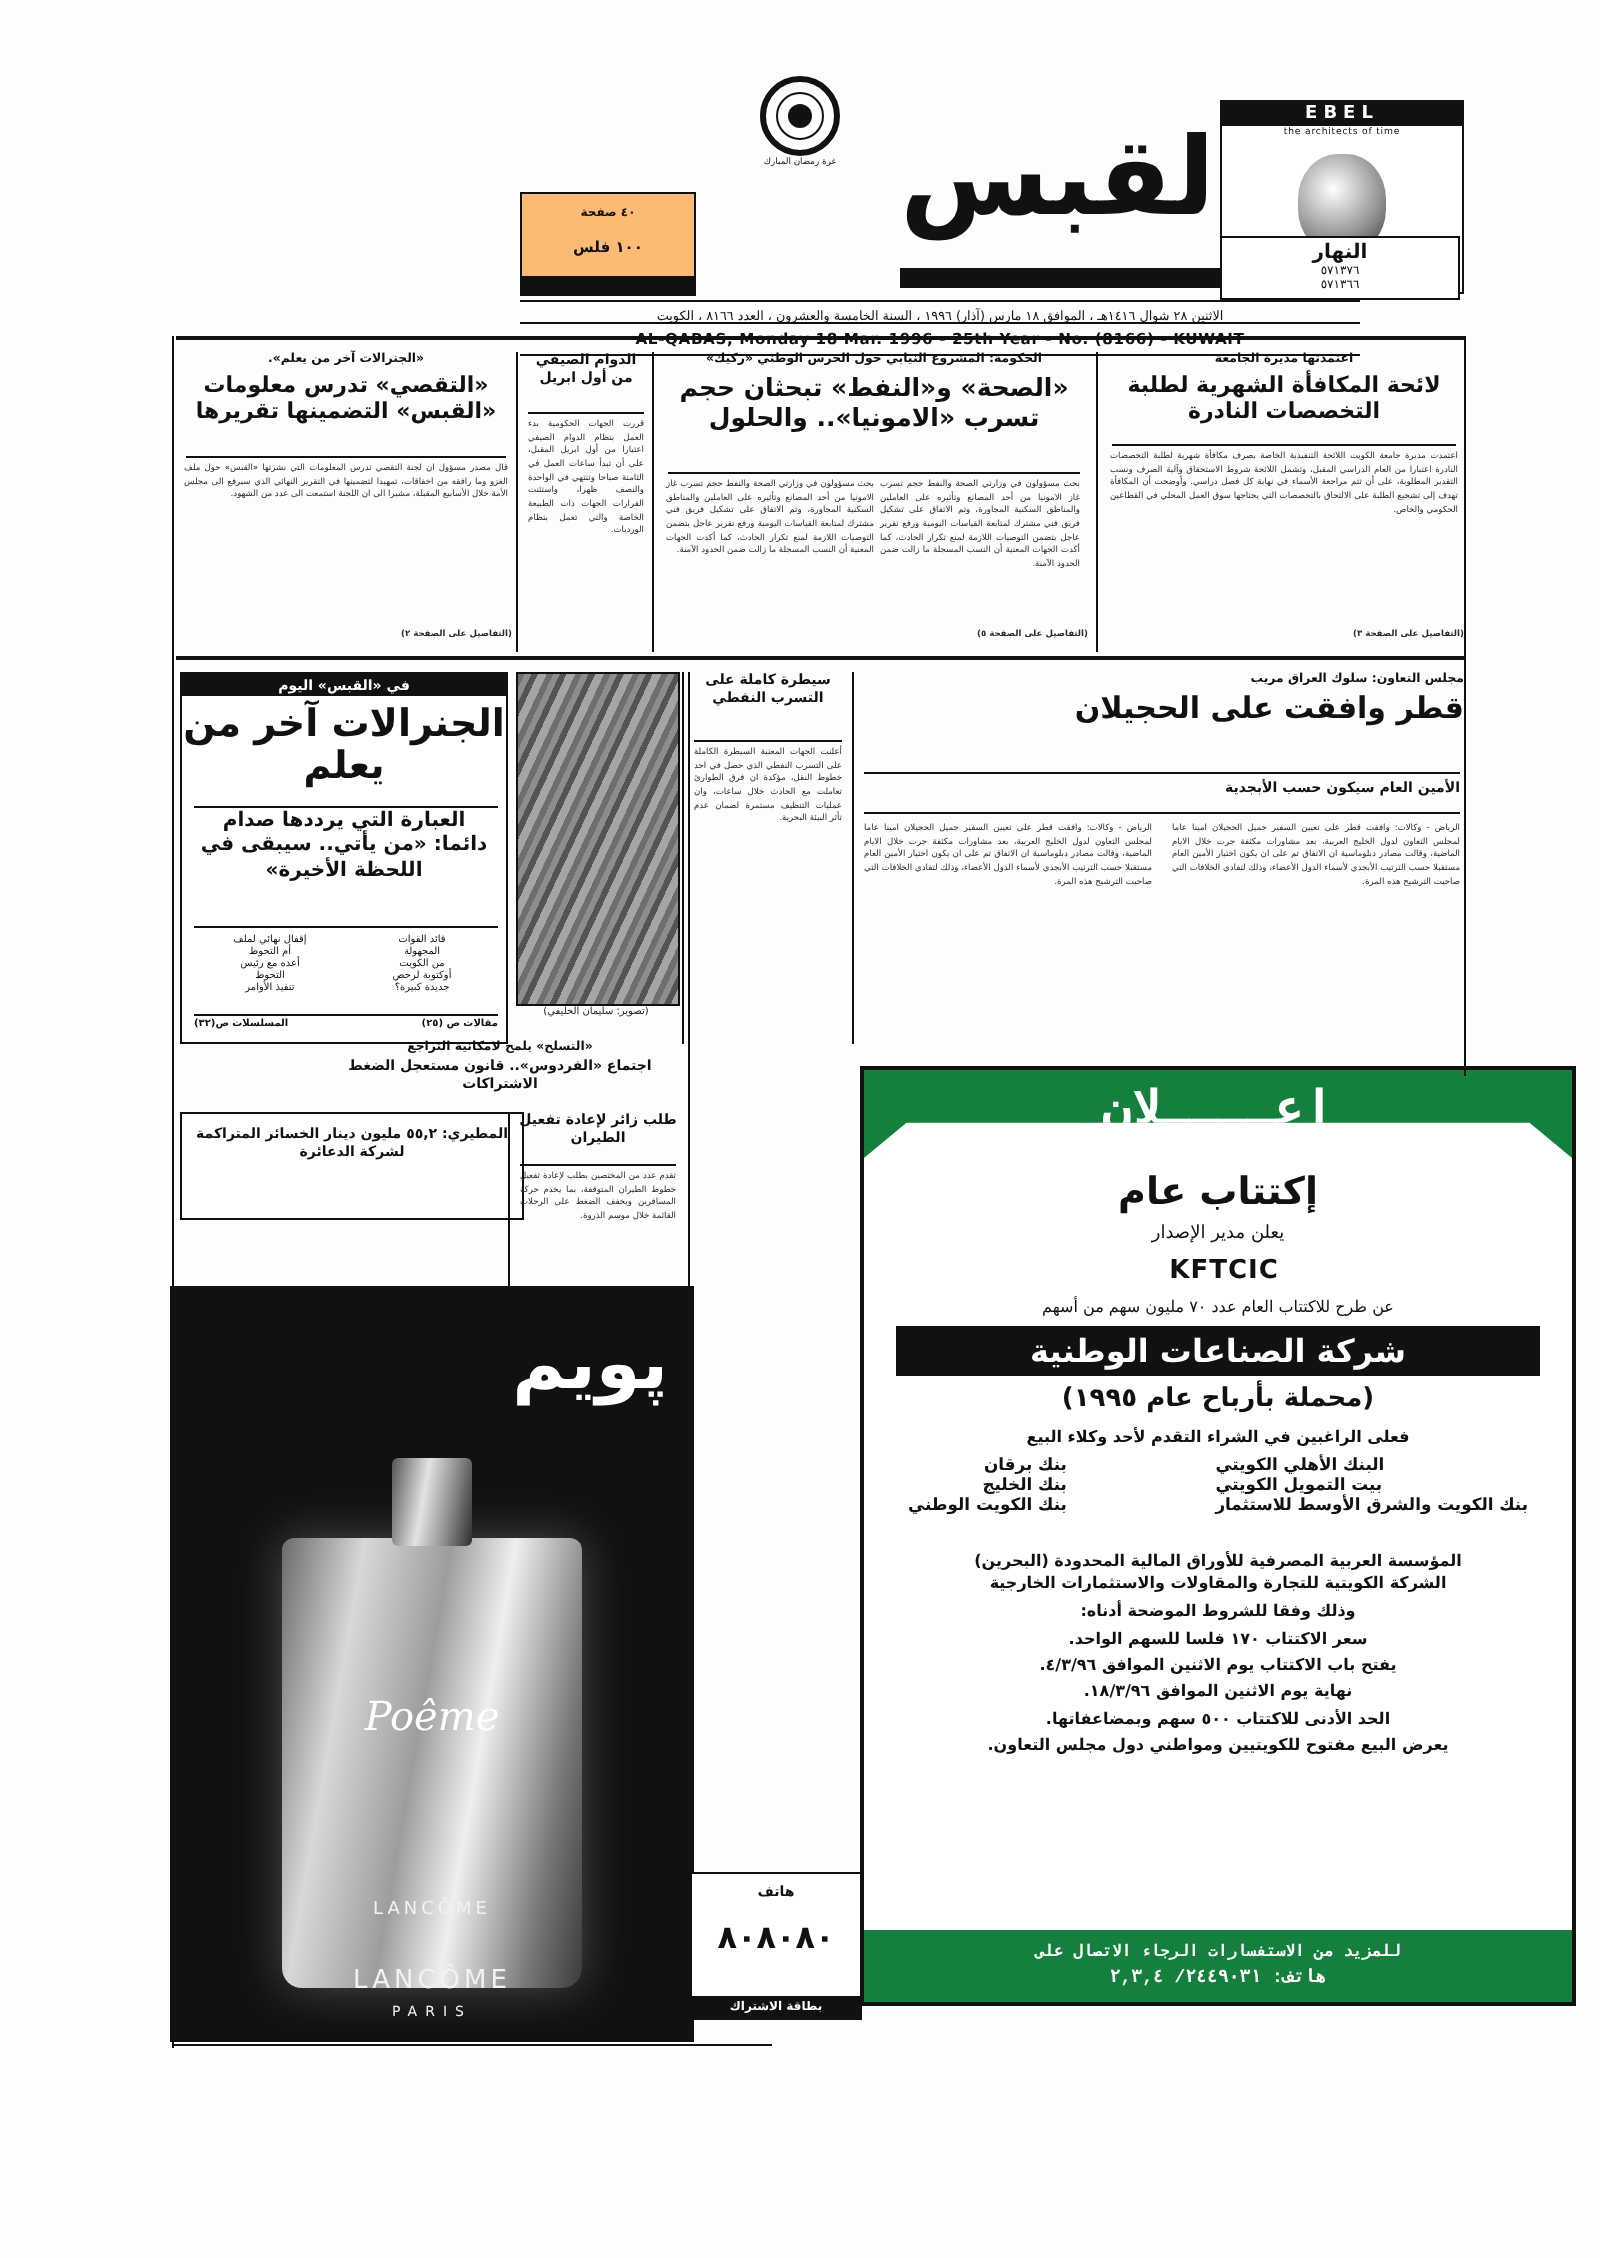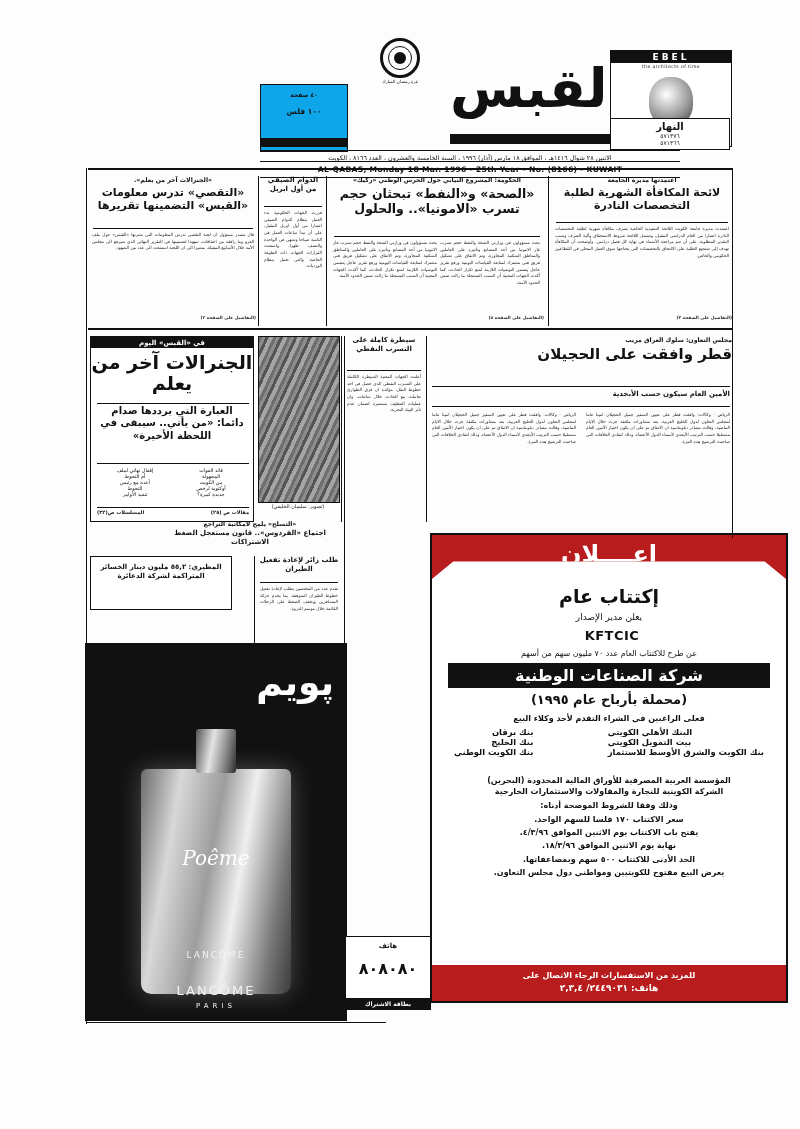--- a/index.html
+++ b/index.html
@@ -28,21 +28,21 @@
   
   .h1{font-size:19px;font-weight:bold;line-height:1.12;}
   .h2{font-size:15px;font-weight:bold;line-height:1.15;}
   .h3{font-size:11px;font-weight:bold;line-height:1.2;}
   .h4{font-size:10px;font-weight:bold;line-height:1.25;}
   .h5{font-size:7px;font-weight:bold;line-height:1.3;}
   .kicker{font-size:6.2px;font-weight:bold;}
 
   
   #bigad{left:430px;top:533px;width:358px;height:470px;border:2px solid #111;background:#fff;}
-  #bigad .band{background:#b91c1c;color:#fff;}
+  #bigad .band{background:#15803d;color:#fff;font-family:Liberation Mono, monospace;}
   .ad-title{font-size:24px;font-weight:bold;letter-spacing:8px;}
   .ad-sub{font-size:19px;font-weight:bold;}
   .ad-co{font-size:15px;font-weight:bold;line-height:1.3;}
   .ad-blk{font-size:16px;font-weight:bold;background:#111;color:#fff;}
   .ad-li{font-size:8px;font-weight:bold;line-height:1.65;}
   .ad-bank{font-size:8.4px;font-weight:bold;}
 
   
   #perfume{left:85px;top:643px;width:262px;height:378px;border:1px solid #111;background:#111;overflow:hidden;}
   .pf-word{position:absolute;right:12px;top:18px;color:#fff;font-size:36px;font-weight:bold;}
@@ -79,21 +79,21 @@
         <div style="position:absolute;inset:5px;border-radius:50%;border:1px solid #111;"></div>
         <div style="position:absolute;inset:11px;border-radius:50%;background:#111;"></div>
       </div>
       <div style="font-size:4.4px;margin-top:1px;">غرة رمضان المبارك</div>
     </div>
 
     <div class="box" style="left:340px;top:24px;width:230px;height:70px;text-align:left;">
       <div class="logo-ar">القبس</div>
     </div>
 
-    <div class="box bd" style="left:150px;top:46px;width:88px;height:68px;background:#0ea5e9;">
+    <div class="box bd" style="left:150px;top:58px;width:88px;height:52px;background:#fdba74;">
       <div class="ctr" style="font-size:6px;font-weight:bold;margin-top:6px;">٤٠ صفحة</div>
       <div class="ctr" style="font-size:7.5px;font-weight:bold;margin-top:9px;">١٠٠ فلس</div>
     </div>
 
     <div class="box blk" style="left:150px;top:100px;width:88px;height:9px;"></div>
     <div class="box blk" style="left:340px;top:96px;width:160px;height:10px;"></div>
 
     <div class="box bdt bdb" style="left:150px;top:112px;width:420px;height:12px;">
       <div class="ctr mast-strip" style="margin-top:2.5px;">الاثنين ٢٨ شوال ١٤١٦هـ ، الموافق ١٨ مارس (آذار) ١٩٩٦ ، السنة الخامسة والعشرون ، العدد ٨١٦٦ ، الكويت</div>
     </div>
@@ -199,21 +199,21 @@
       <span style="font-size:5px;font-weight:bold;">مقالات ص (٢٥)</span>
       <span style="font-size:5px;font-weight:bold;">المسلسلات ص(٣٢)</span>
     </div>
   </div>
 
   <div class="box" style="left:160px;top:520px;width:180px;height:34px;">
     <div class="kicker ctr">«التسلح» يلمح لامكانية التراجع</div>
     <div class="h5 ctr" style="margin-top:2px;">اجتماع «الفردوس».. قانون مستعجل الضغط الاشتراكات</div>
   </div>
 
-  <div class="box bd" style="left:90px;top:556px;width:142px;height:54px;background:#fff;">
+  <div class="box bd" style="left:90px;top:556px;width:172px;height:54px;background:#fff;">
     <div class="h5 ctr" style="padding:6px 4px 0;">المطيري: ٥٥,٢ مليون دينار الخسائر المتراكمة لشركة الدعائرة</div>
   </div>
 
   <div class="box" style="left:258px;top:556px;width:82px;height:300px;">
     <div class="h5 ctr">طلب زائر لإعادة تفعيل الطيران</div>
     <div class="rule" style="left:2px;top:26px;width:78px;"></div>
     <div class="tiny" style="position:absolute;top:30px;left:2px;width:78px;">تقدم عدد من المختصين بطلب لإعادة تفعيل خطوط الطيران المتوقفة، بما يخدم حركة المسافرين ويخفف الضغط على الرحلات القائمة خلال موسم الذروة.</div>
   </div>
 
   <div class="box" style="left:258px;top:800px;width:82px;height:130px;">

